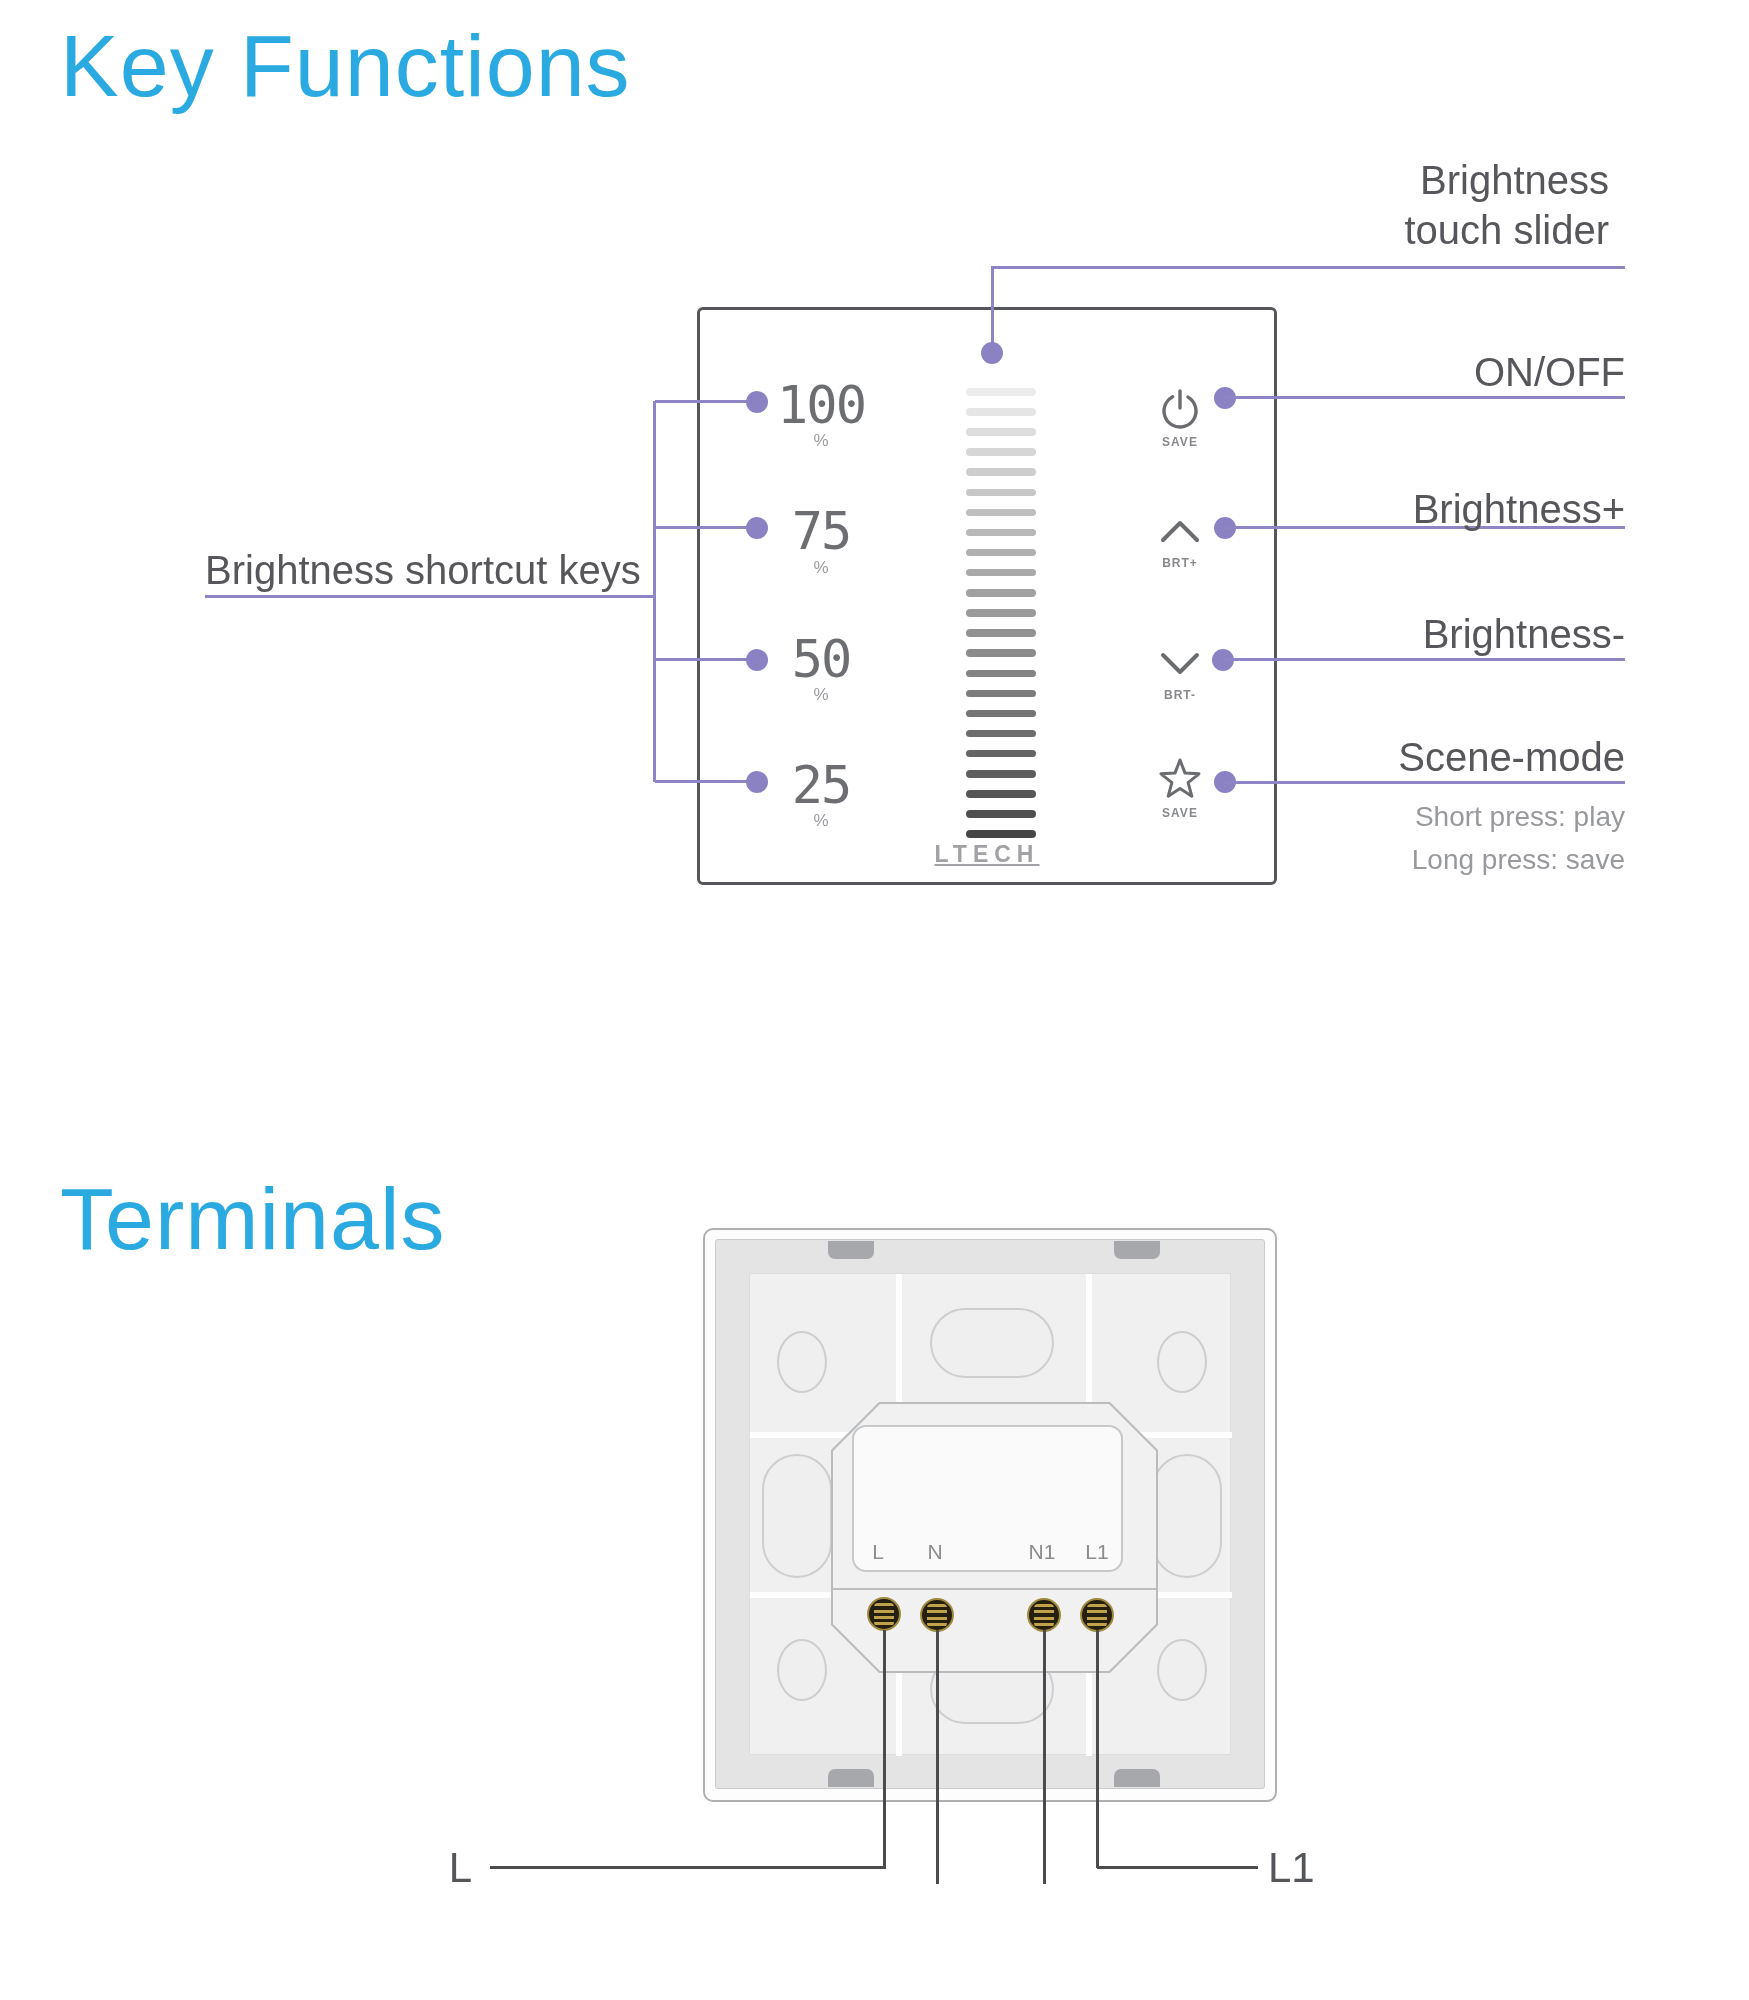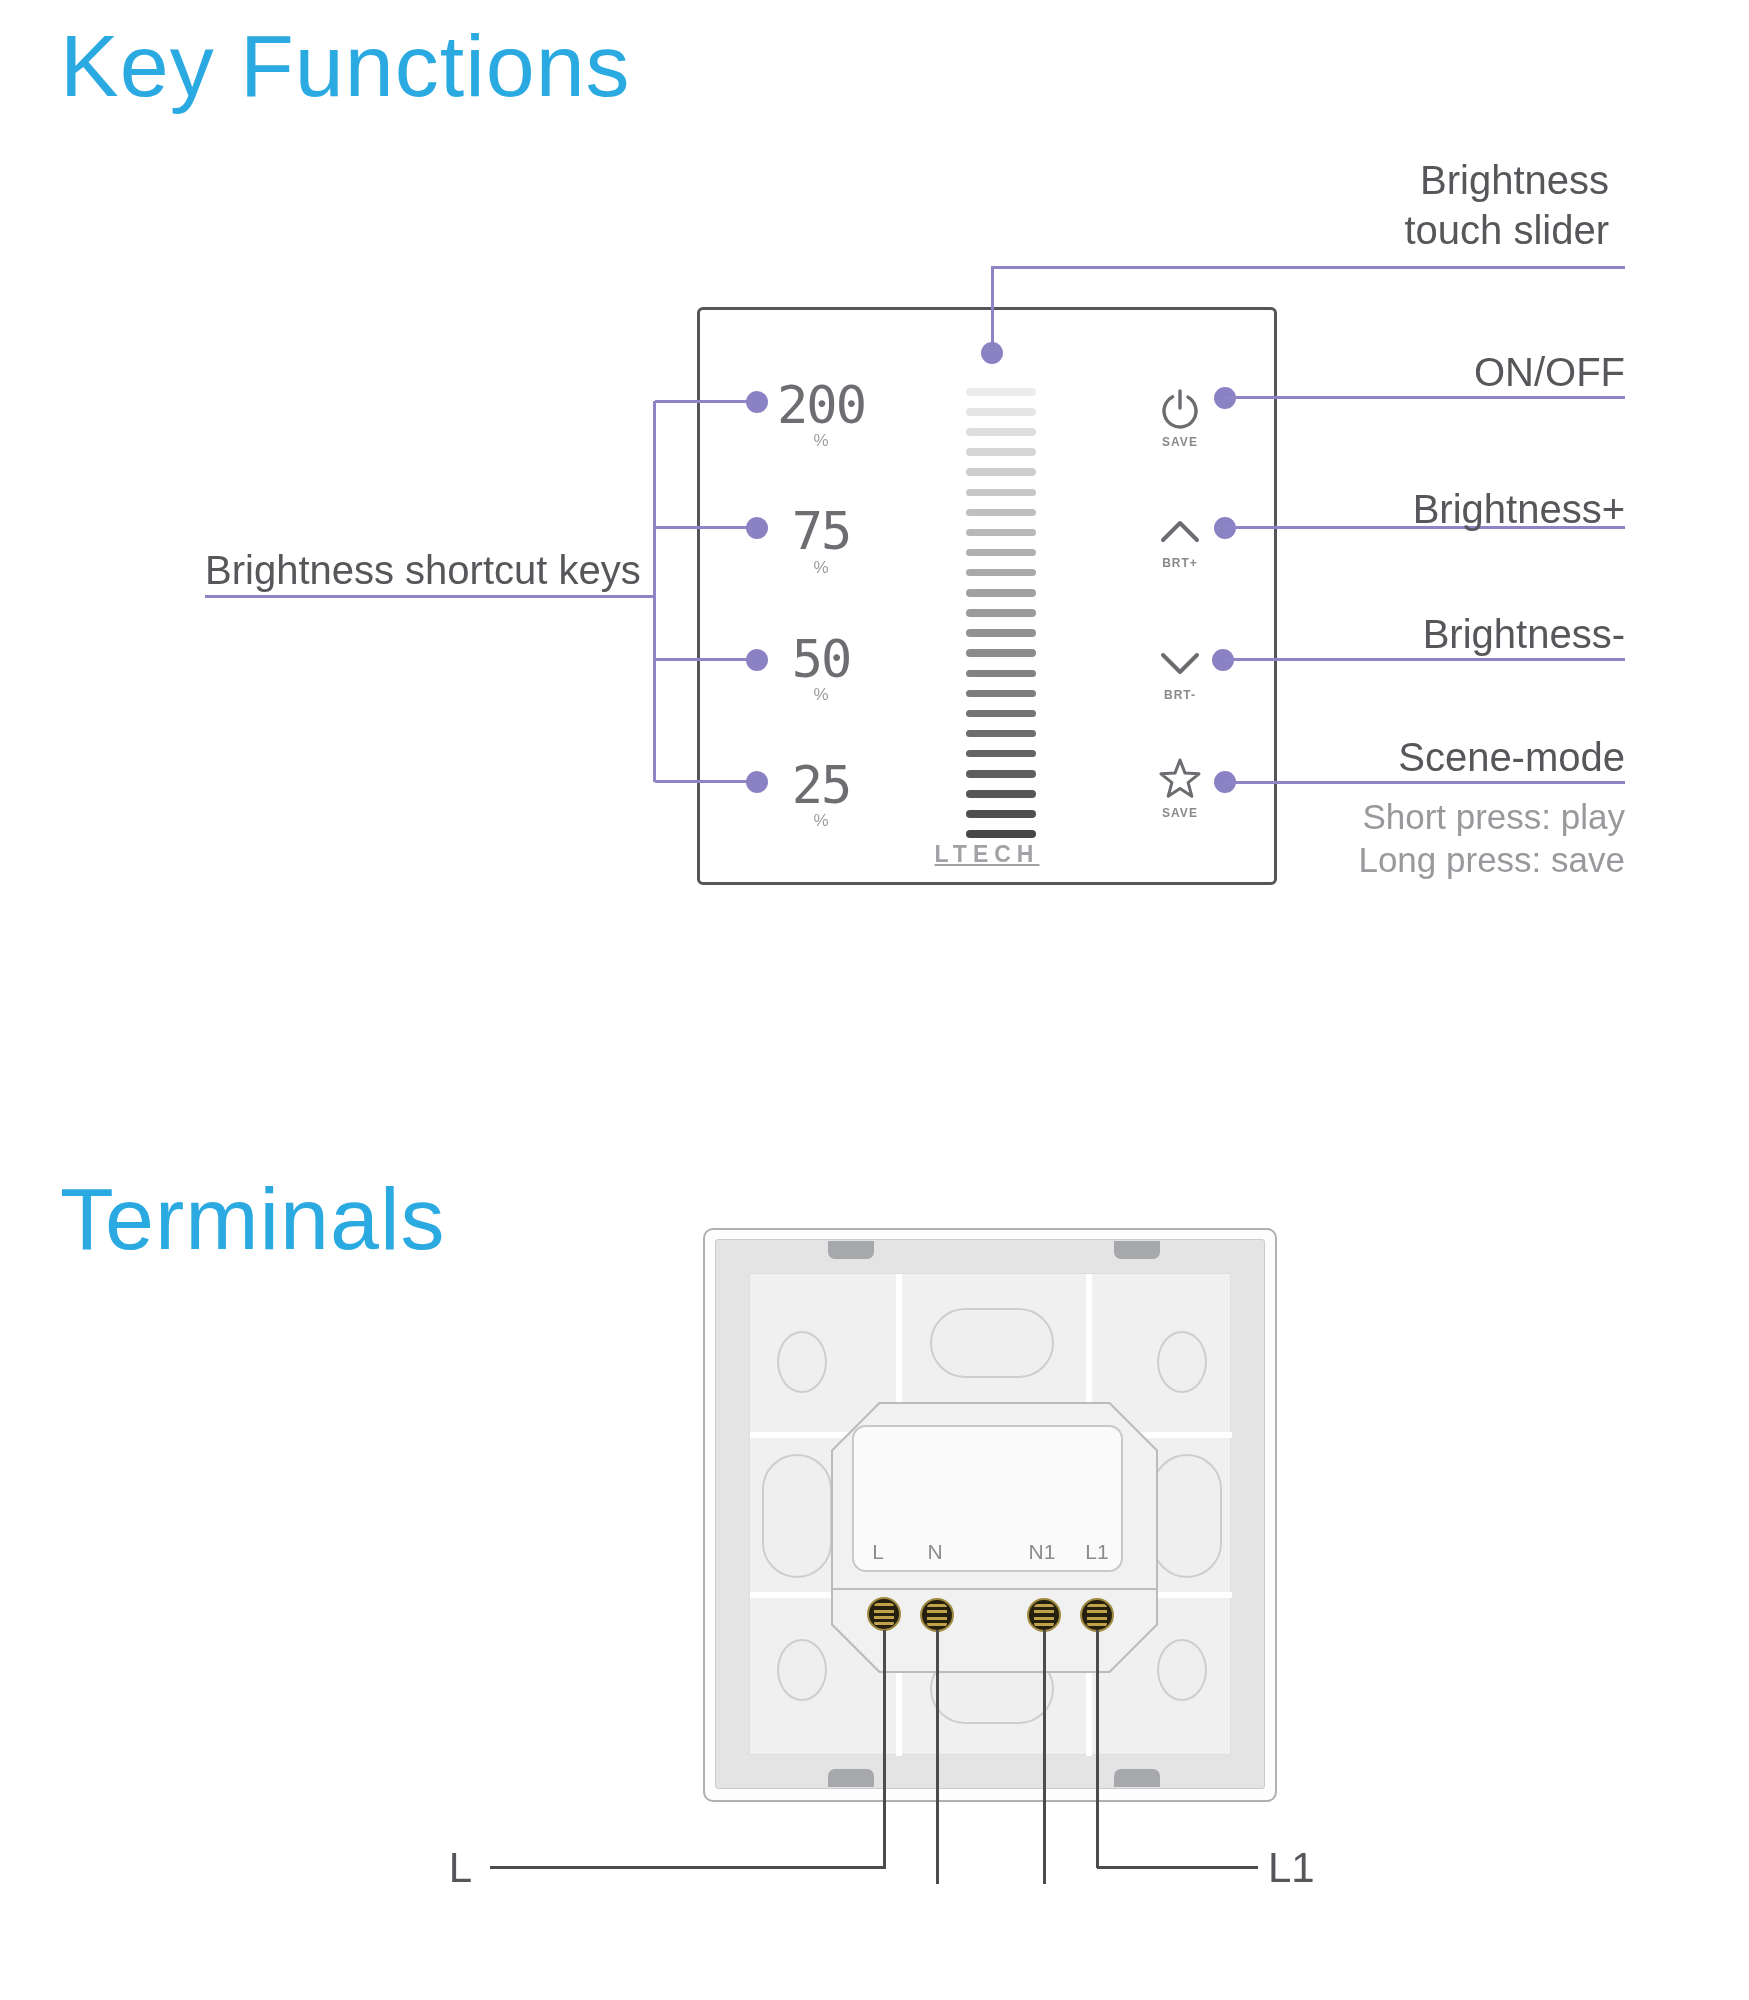--- a/index.html
+++ b/index.html
@@ -19,21 +19,21 @@
   .btn-icon{width:120px;text-align:center;}
   .btn-label{width:120px;text-align:center;font-size:12px;font-weight:bold;
              color:#87898c;letter-spacing:1px;}
   #brand{left:0;right:0;text-align:center;font-size:23px;font-weight:bold;
          letter-spacing:6px;color:#a0a2a5;}
   
   .pline{background:#8d85c6;height:3px;}
   .pline-v{background:#8d85c6;width:3px;}
   .pdot{width:22px;height:22px;border-radius:50%;background:#8b82c4;}
   .callout-r{text-align:right;font-size:40px;color:#57575b;line-height:50px;white-space:nowrap;}
-  .callout-sub{text-align:right;font-size:35px;color:#97999c;line-height:43px;white-space:nowrap;}
+  .callout-sub{text-align:right;font-size:28px;color:#97999c;line-height:43px;white-space:nowrap;}
   .callout-l{font-size:40px;color:#57575b;white-space:nowrap;}
   
   #outer-frame{left:703px;top:1228px;width:574px;height:574px;background:#fdfdfd;
                border:2px solid #aeb0b2;border-radius:10px;box-sizing:border-box;}
   #gray-plate{left:715px;top:1239px;width:550px;height:550px;background:#e4e4e5;
               border:1px solid #c9cbcd;border-radius:3px;box-sizing:border-box;}
   #inner-plate{left:749px;top:1273px;width:482px;height:482px;background:#f0f0f1;
                border:1px solid #dcdddf;box-sizing:border-box;}
   .gridline{background:#ffffff;}
   .oval{border:2px solid #ccced0;border-radius:50%;background:#efeff0;}
@@ -56,21 +56,21 @@
 </style>
 </head>
 <body>
 
 <div id="stage">
 
   <div class="abs section-title" style="left:60px;top:15px;">Key Functions</div>
 
   <div class="abs" id="front-panel">
 
-    <div class="abs sc-num" style="left:41px;top:68px;">200</div>
+    <div class="abs sc-num" style="left:41px;top:68px;">100</div>
     <div class="abs sc-unit" style="left:41px;top:122px;">%</div>
     <div class="abs sc-num" style="left:41px;top:194px;">75</div>
     <div class="abs sc-unit" style="left:41px;top:249px;">%</div>
     <div class="abs sc-num" style="left:41px;top:322px;">50</div>
     <div class="abs sc-unit" style="left:41px;top:376px;">%</div>
     <div class="abs sc-num" style="left:41px;top:448px;">25</div>
     <div class="abs sc-unit" style="left:41px;top:502px;">%</div>
 
     <div class="abs" id="slider-bars">
         <div class="sbar" style="background: rgb(236, 236, 236);"></div>

